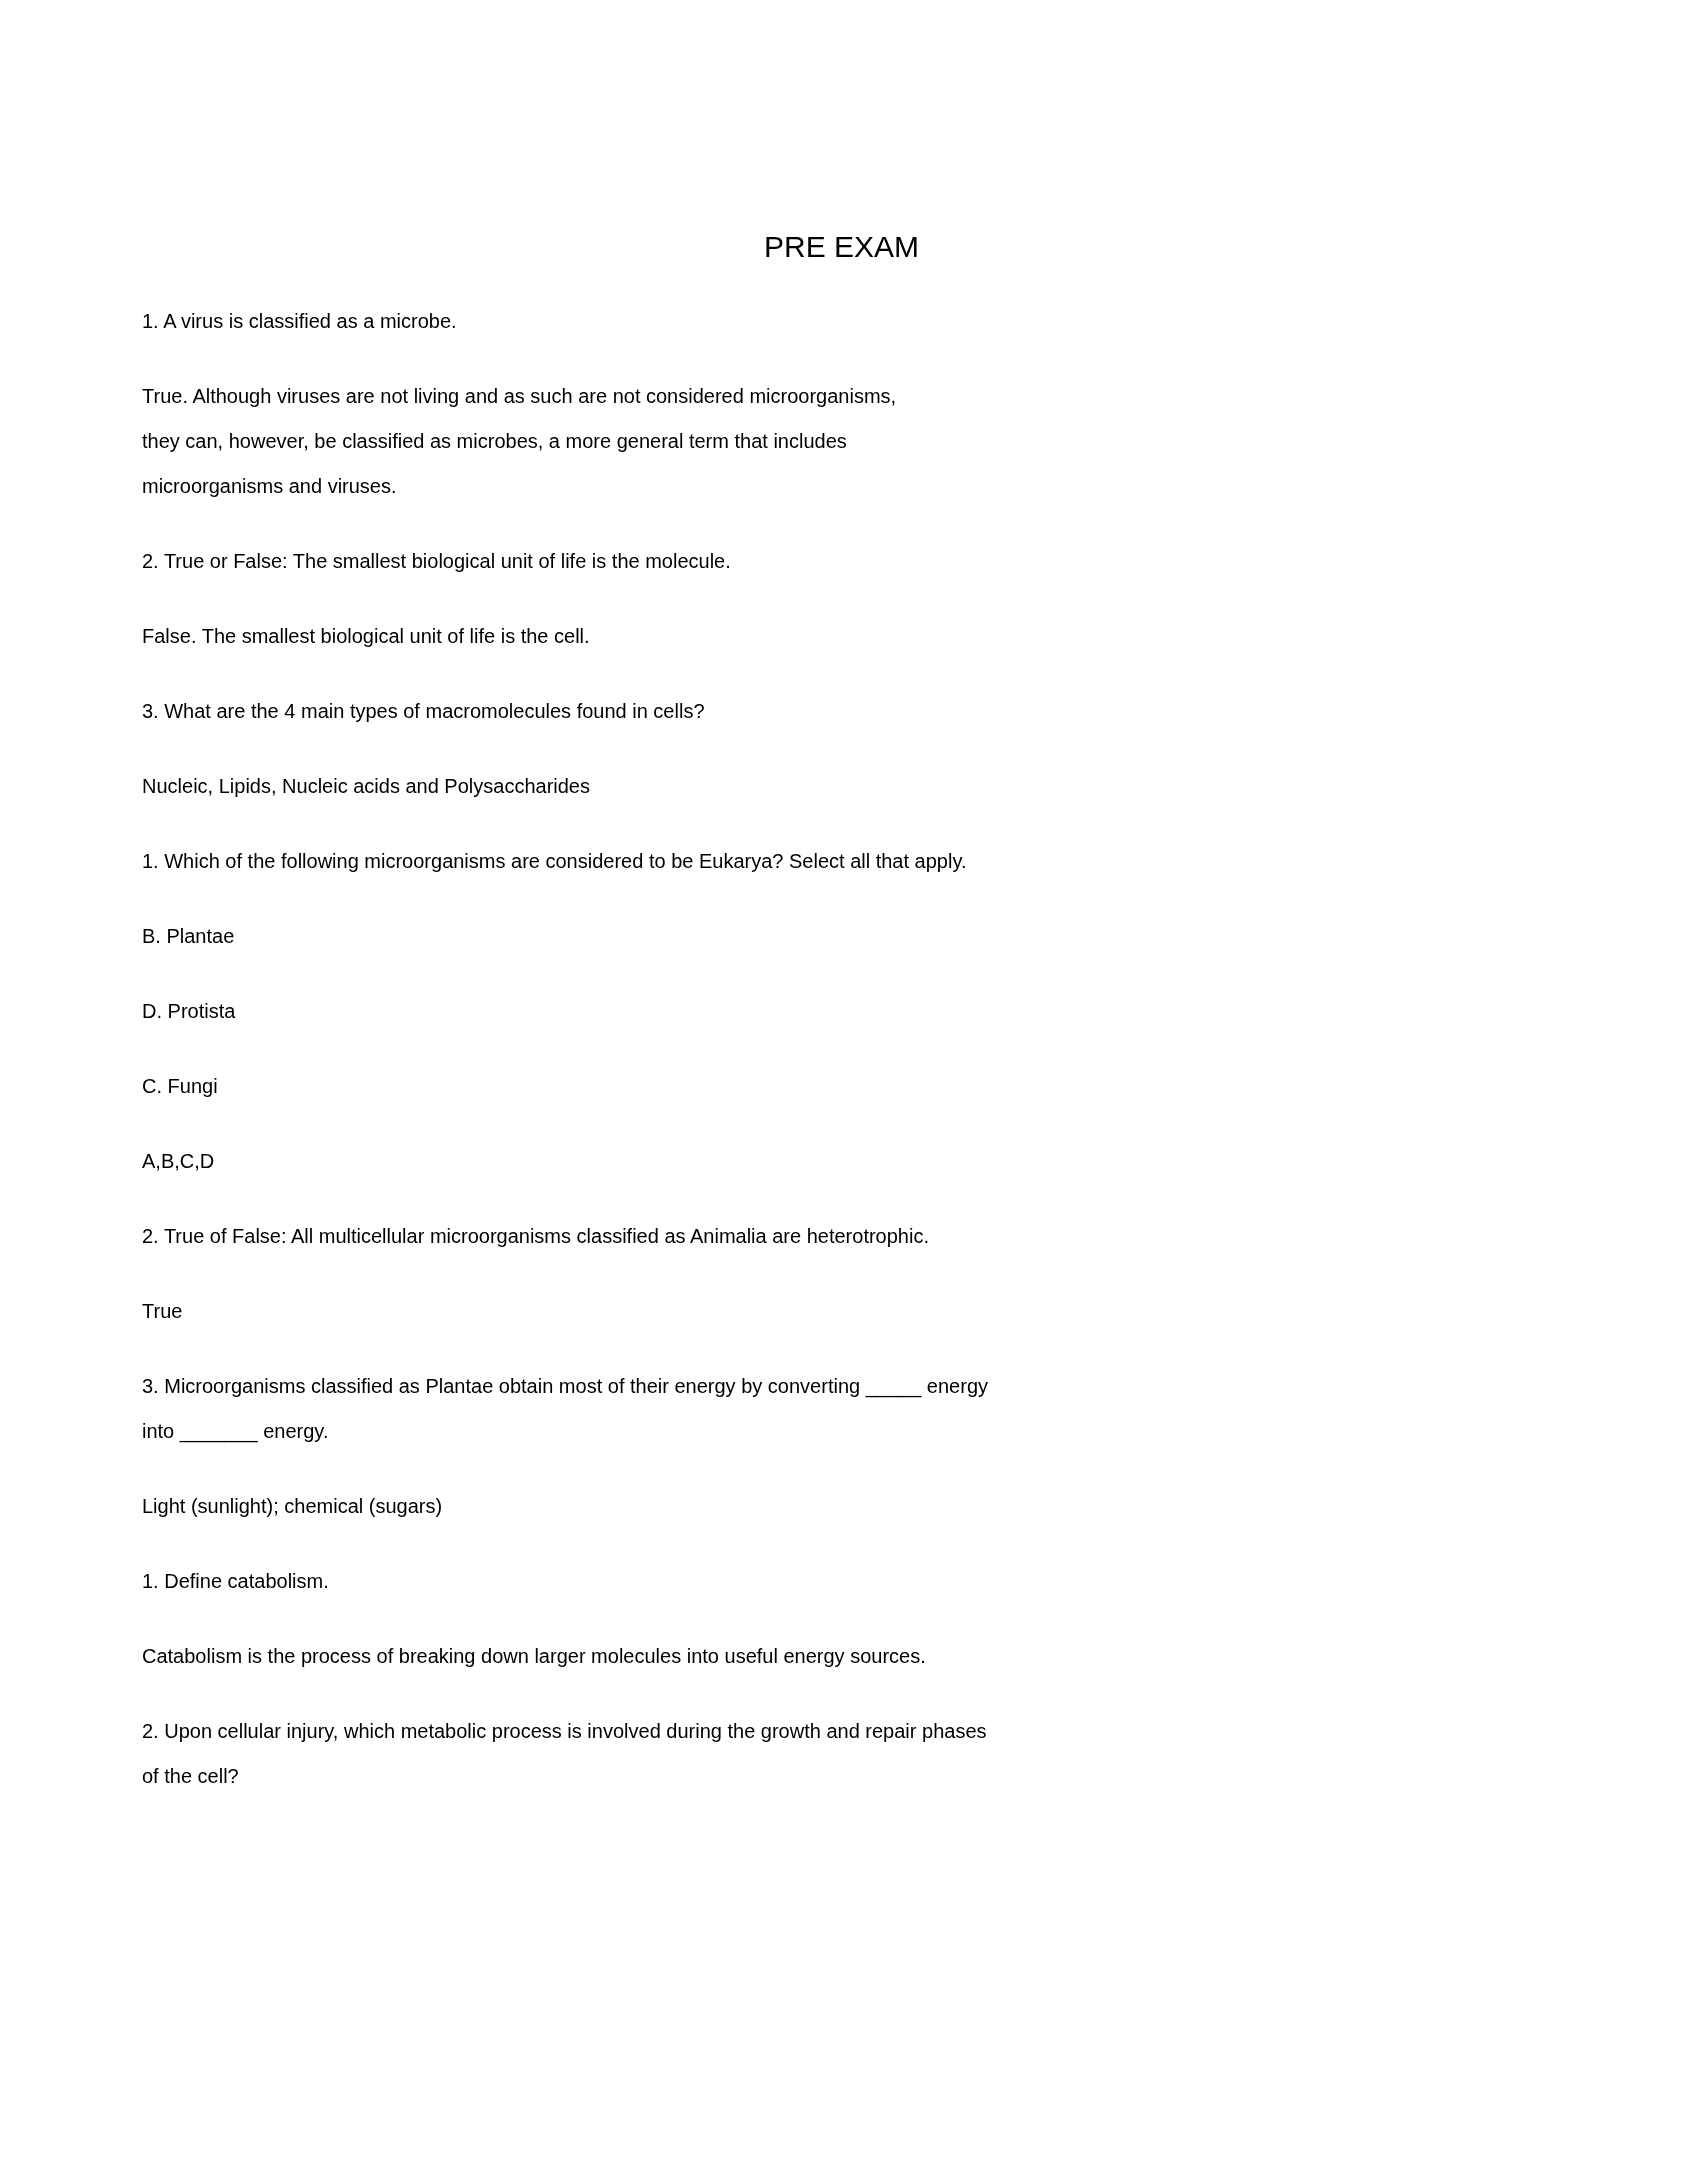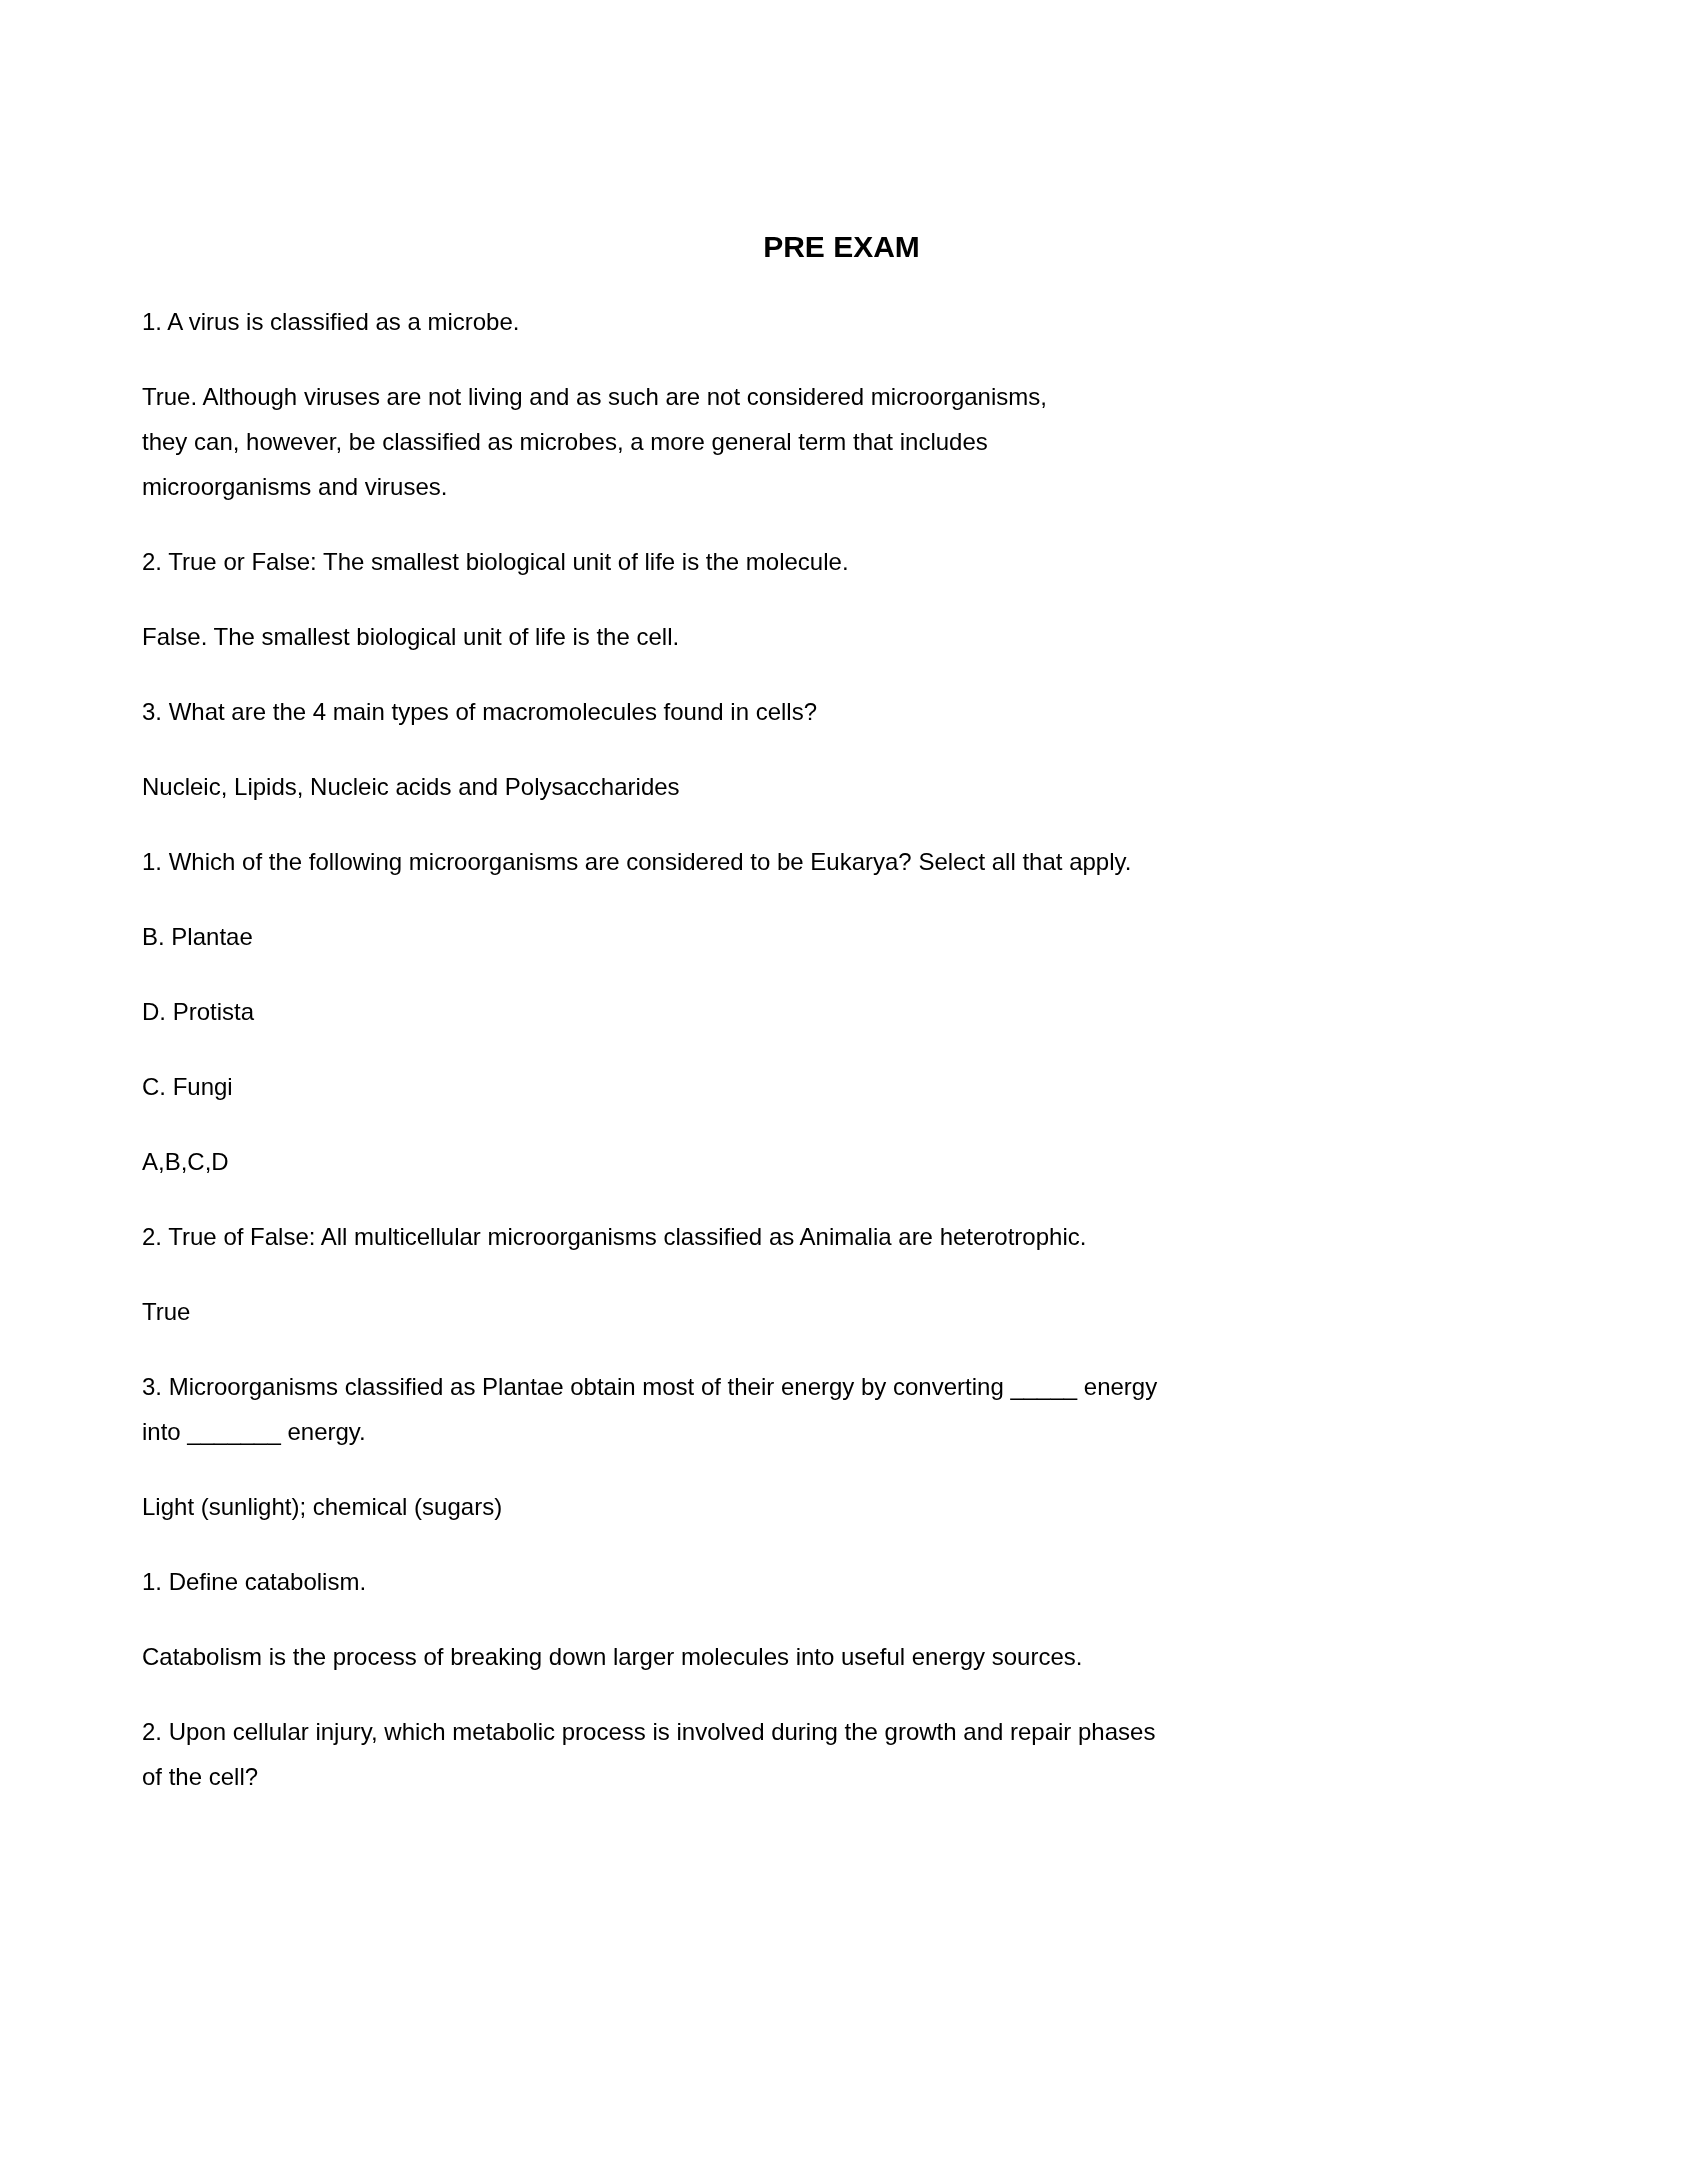--- a/index.html
+++ b/index.html
@@ -16,28 +16,28 @@
   }
   .page {
     box-sizing: border-box;
     width: 1683px;
     height: 2178px;
     padding: 224px 142px 0 142px;
     background: #ffffff;
   }
   .doc-title {
     font-size: 30px;
-    font-weight: bold;
+    font-weight: normal;
     line-height: 45px;
     text-align: center;
     margin: 0 0 30px 0;
     white-space: pre;
   }
   p.line {
-    font-size: 24px;
+    font-size: 20px;
     line-height: 45px;
     margin: 0 0 30px 0;
     white-space: pre;
   }
   p.answer {
     font-weight: normal;
   }
 </style>
 </head>
 <body>

